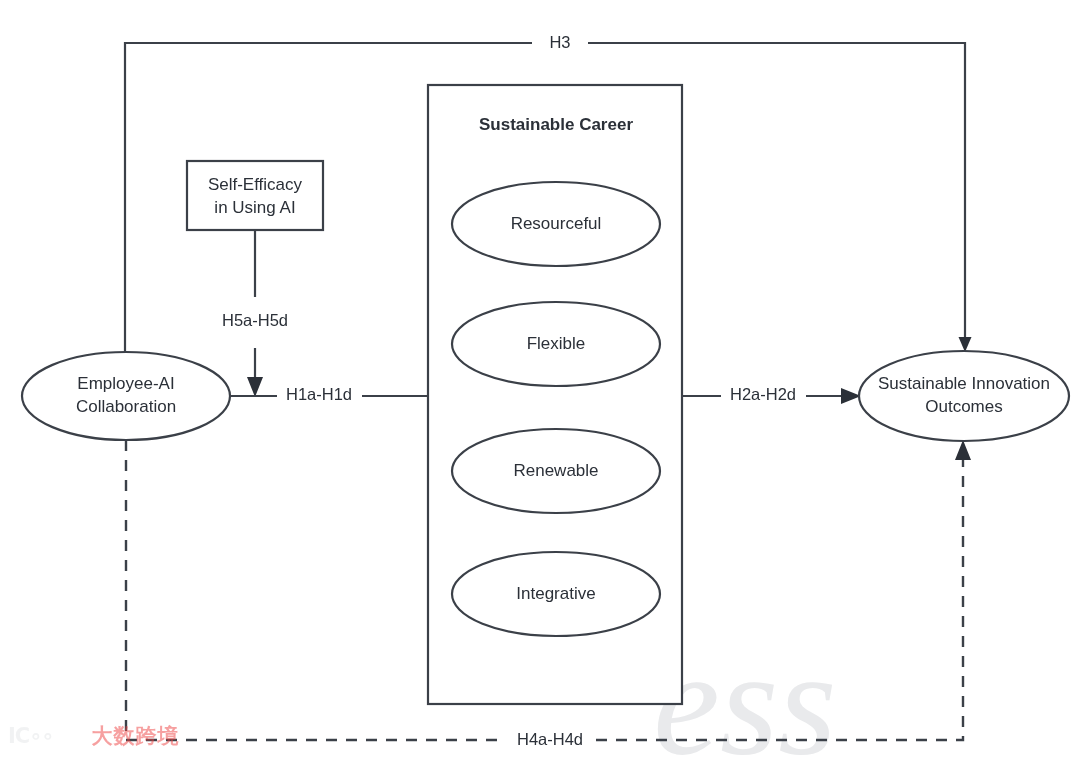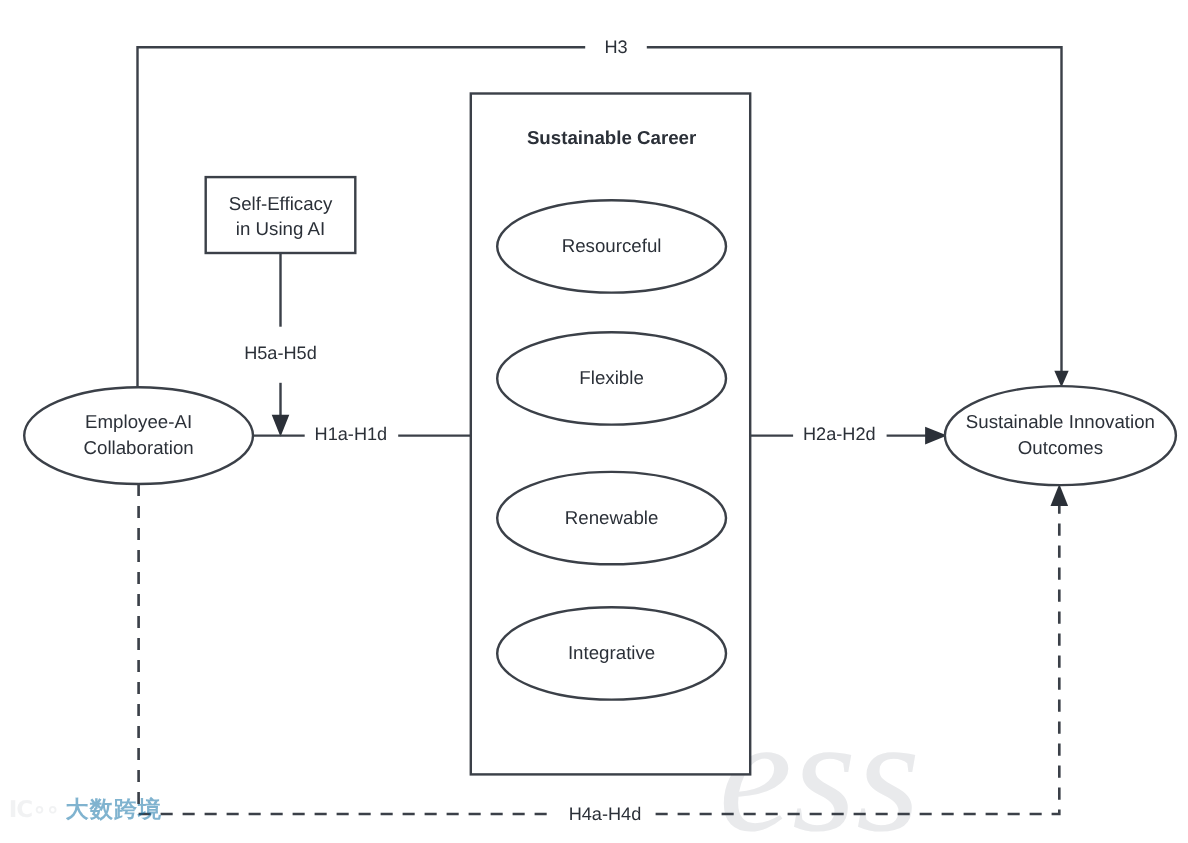--- a/index.html
+++ b/index.html
@@ -89,23 +89,24 @@
     font-size: 21px;
     font-weight: bold;
     color: #e4e6e8;
     letter-spacing: -1px;
     line-height: 1;
   }
   .wm-text {
     font-family: "DejaVu Sans", sans-serif;
     font-size: 21px;
     font-weight: bold;
-    color: #0369a1;
+    color: #ef4444;
     letter-spacing: 1px;
     line-height: 1;
+    margin-left: 32px;
   }
 </style>
 </head>
 <body>
 
 <div id="canvas">
 
   <svg id="diagram" viewBox="0 0 1080 766">
 
     <text class="wm-ess" x="745" y="720">ess</text>

